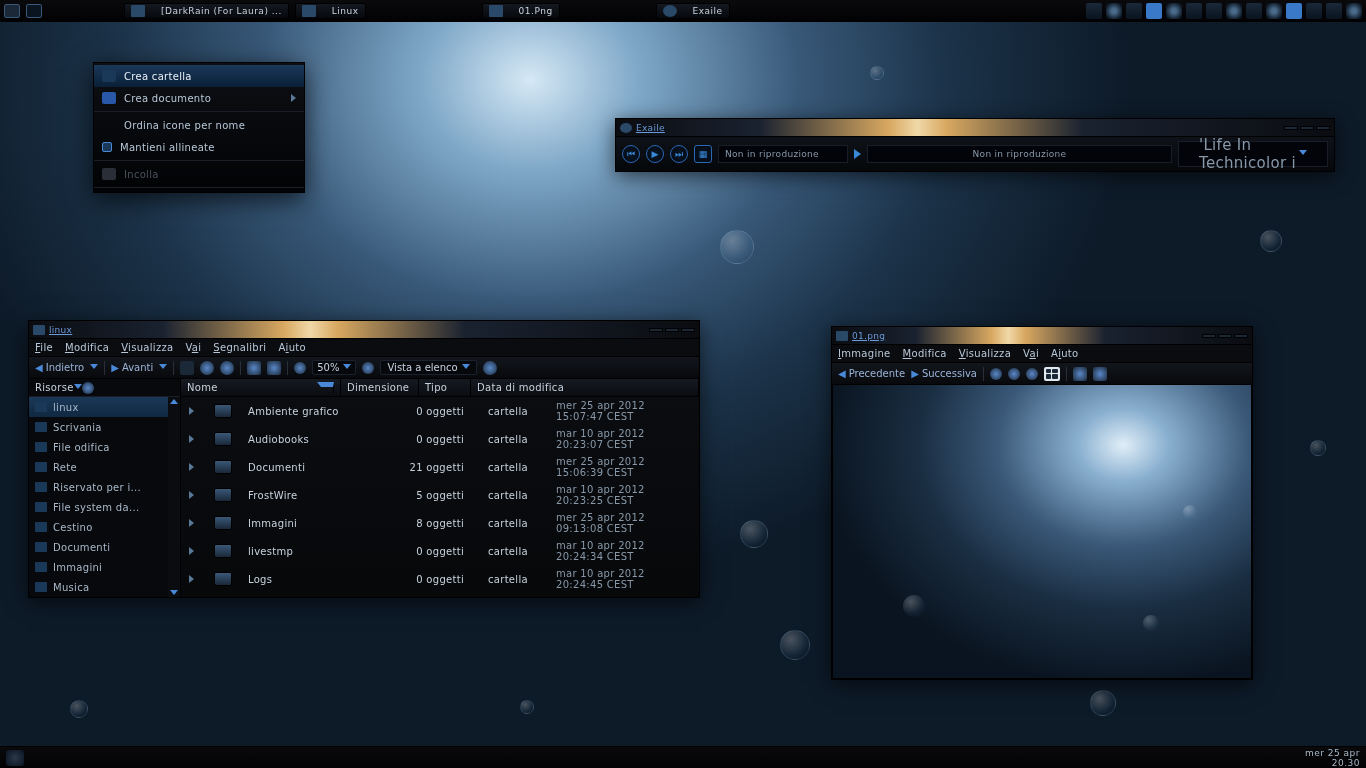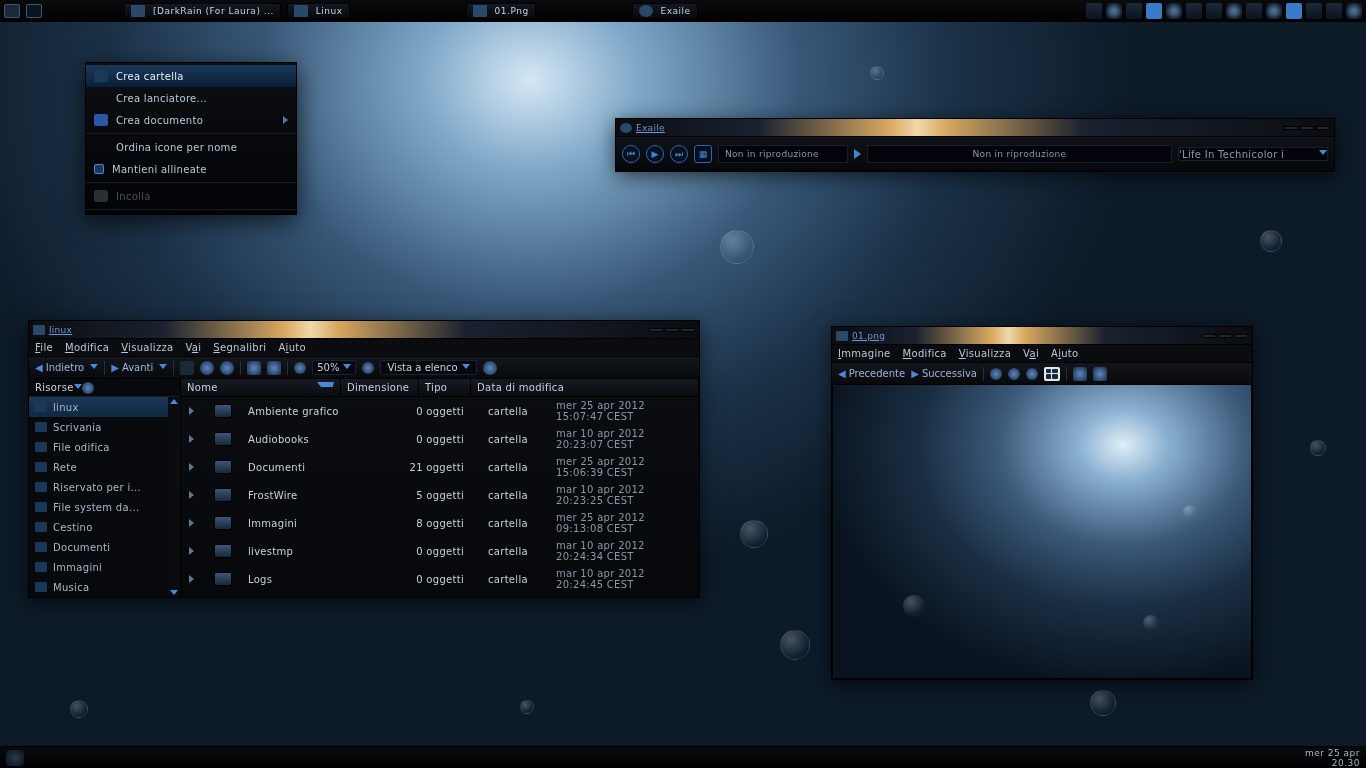--- a/index.html
+++ b/index.html
@@ -18,21 +18,21 @@
 .b6{width:26px;height:26px;left:1090px;top:690px}
 .b7{width:20px;height:20px;left:1230px;top:630px}
 .b8{width:16px;height:16px;left:1310px;top:440px}
 .b9{width:18px;height:18px;left:70px;top:700px}
 .b10{width:14px;height:14px;left:520px;top:700px}
 
 
 .taskbar-top { position:absolute; top:0; left:0; right:0; height:22px; background:linear-gradient(#0a0a0c,#020204); display:flex; align-items:center; padding:0 4px; gap:6px; border-bottom:1px solid #000;}
 .tb-left{display:flex;align-items:center;gap:6px}
 .tb-ico{width:16px;height:14px;background:#1a2838;border:1px solid #3a5878;border-radius:2px}
-.tb-task{display:flex;align-items:center;gap:8px;padding:1px 6px;background:linear-gradient(#141820,#06080c);border:1px solid #000;border-radius:2px;font-size:9px;letter-spacing:.5px;text-transform:capitalize}
+.tb-task{display:flex;align-items:center;gap:16px;padding:1px 6px;background:linear-gradient(#141820,#06080c);border:1px solid #000;border-radius:2px;font-size:9px;letter-spacing:.5px;text-transform:capitalize}
 .tb-task .ti{width:14px;height:12px;background:#2a4868;border-radius:1px}
 .tb-right{margin-left:auto;display:flex;align-items:center;gap:4px}
 .tray{width:16px;height:16px;border-radius:3px;background:radial-gradient(circle,#4a6a8a 20%,#0a1420 80%)}
 .tray.sq{border-radius:2px;background:linear-gradient(#1a2838,#0a1420)}
 
 
 .taskbar-bot{position:absolute;bottom:0;left:0;right:0;height:22px;background:linear-gradient(#0a0a0c,#020204);display:flex;align-items:center;padding:0 6px;border-top:1px solid #000}
 .foot-ico{width:18px;height:16px;background:radial-gradient(circle,#2a3848,#0a1220);border-radius:3px}
 .clock{margin-left:auto;text-align:right;font-size:9px;line-height:10px;letter-spacing:.5px;color:#a8b8c8}
 
@@ -46,36 +46,36 @@
 .menu-bar{height:18px;background:#0a0c10;display:flex;align-items:center;gap:12px;padding:0 6px;border-bottom:1px solid #000;font-size:10px;letter-spacing:.3px}
 .menu-bar span{color:#b8c8d8}
 .menu-bar span u{text-decoration:underline}
 .tool-bar{height:22px;background:linear-gradient(#12161c,#08090c);display:flex;align-items:center;gap:6px;padding:0 6px;border-bottom:1px solid #000}
 .tbtn{display:flex;align-items:center;gap:3px;color:#9ab4d8;font-size:10px}
 .tico{width:14px;height:14px;border-radius:50%;background:radial-gradient(circle,#5a88c8,#1a2838)}
 .sep{width:1px;height:14px;background:#2a2e38}
 .dd{width:8px;height:8px;border-left:4px solid transparent;border-right:4px solid transparent;border-top:5px solid #4a88d8}
 
 
-.ctx{position:absolute;left:85px;top:62px;width:212px;background:linear-gradient(#0d0f14,#020305);border:1px solid #000;box-shadow:0 6px 24px rgba(0,0,0,.7);padding:2px 0}
+.ctx{position:absolute;left:93px;top:62px;width:212px;background:linear-gradient(#0d0f14,#020305);border:1px solid #000;box-shadow:0 6px 24px rgba(0,0,0,.7);padding:2px 0}
 .ctx .row{display:flex;align-items:center;height:22px;padding:0 8px;gap:8px;font-size:10px;letter-spacing:.3px;color:#b8c8d8}
 .ctx .row.hi{background:linear-gradient(#1a3858,#0a2038);color:#e8f0f8}
 .ctx .row.dis{color:#4a525e}
 .ctx .ic{width:14px;height:12px;background:#1a3858;border-radius:2px}
 .ctx .ic.none{background:transparent}
 .ctx .sub{margin-left:auto;border-top:4px solid transparent;border-bottom:4px solid transparent;border-left:5px solid #5a7898}
 .ctx hr{border:none;border-top:1px solid #1a1e26;margin:2px 0}
 
 
 .exaile{left:615px;top:118px;width:720px}
 .ex-body{height:34px;background:linear-gradient(#0e1218,#05070a);display:flex;align-items:center;gap:6px;padding:0 6px}
 .pbtn{width:18px;height:18px;border-radius:50%;border:1px solid #2a68b8;background:radial-gradient(circle,#0a1828,#020810);display:flex;align-items:center;justify-content:center;color:#3a88d8;font-size:9px}
 .np{flex:0 0 130px;height:18px;background:#02040a;border:1px solid #1a1e28;display:flex;align-items:center;padding:0 6px;font-size:9px;color:#8898a8;letter-spacing:.3px}
 .np.wide{flex:1 1 auto;justify-content:center}
-.track{flex:0 0 150px;height:14px;background:#02040a;border:1px solid #1a1e28;display:flex;align-items:center;padding:0 0;font-size:10px;color:#8898a8;letter-spacing:.3px}
+.track{flex:0 0 150px;height:26px;background:#02040a;border:1px solid #1a1e28;display:flex;align-items:center;padding:0 20px;font-size:15px;color:#8898a8;letter-spacing:.3px}
 .play-tri{width:0;height:0;border-top:5px solid transparent;border-bottom:5px solid transparent;border-left:7px solid #3a88d8}
 
 
 .naut{left:28px;top:320px;width:672px}
 .naut-body{display:flex;height:218px}
 .side{width:152px;background:#08090d;border-right:1px solid #000;display:flex;flex-direction:column}
 .side-hd{height:18px;display:flex;align-items:center;justify-content:flex-start;padding:0 6px;font-size:10px;letter-spacing:.3px;border-bottom:1px solid #1a1e26}
 .side-list{flex:1;overflow:hidden}
 .srow{display:flex;align-items:center;height:20px;padding:0 6px;gap:6px;font-size:10px;letter-spacing:.3px;color:#a8b8c8}
 .srow.sel{background:linear-gradient(#1a3858,#102840)}
@@ -160,24 +160,20 @@
     <div class="tray"></div>
   </div>
 </div>
 
 <div class="ctx">
   <div class="row hi">
       <div class="ic"></div>
       <span>Crea cartella</span>
     </div>
   <div class="row">
-      <div class="ic none"></div>
-      <span>Crea lanciatore...</span>
-    </div>
-  <div class="row">
       <div class="ic" style="background:#2a58a8"></div>
       <span>Crea documento</span>
       <div class="sub"></div>
     </div>
   <hr>
   <div class="row">
       <div class="ic none"></div>
       <span>Ordina icone per nome</span>
     </div>
   <div class="row">

